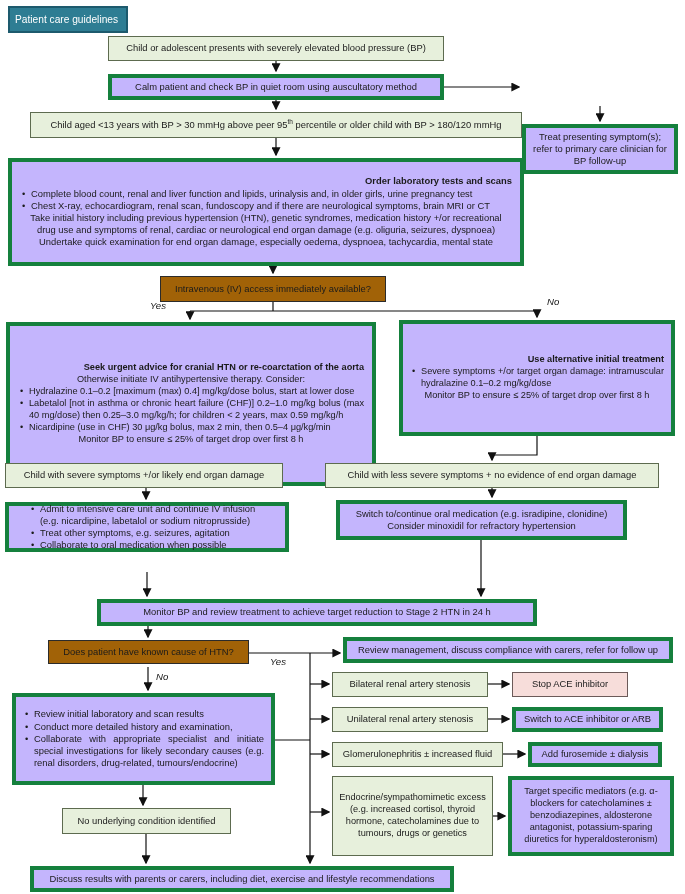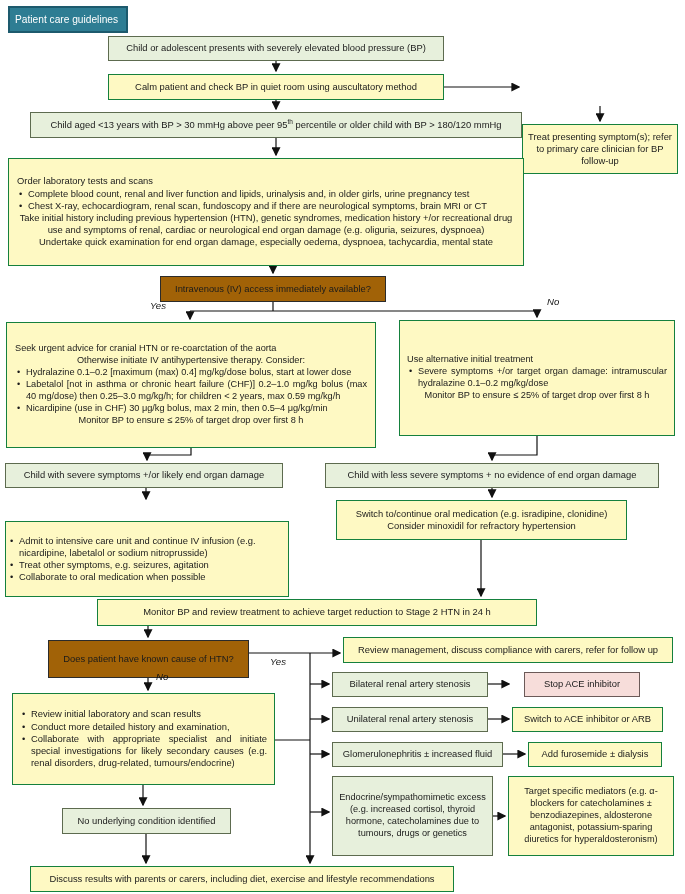--- a/index.html
+++ b/index.html
@@ -7,27 +7,27 @@
     position:relative; width:685px; height:894px; background:#ffffff;
     font-family:"Liberation Sans", sans-serif; font-size:9.4px; color:#1b1b1b;
     overflow:hidden;
   }
   .node {
     position:absolute; box-sizing:border-box; line-height:1.3;
     display:flex; flex-direction:column; justify-content:center;
     text-align:center; padding:2px 5px;
   }
   .green { background:#e7f0dc; border:1px solid #5d6b4f; }
-  .blue  { background:#fef9c3; border:1px solid #15803d; }
-  .pink  { background:#f7ddda; border:1px solid #6b5a58;margin-left:12px; }
+  .blue  { background:#c4b5fd; border:4px solid #15803d; }
+  .pink  { background:#f7ddda; border:1px solid #6b5a58; }
   .white { background:#a16207; border:1px solid #2b2b2b; }
   .teal  { background:#2e7d93; border:2px solid #1d5a6d; color:#ffffff;
            font-size:10.2px; text-align:left; justify-content:center; }
   .left  { text-align:left; }
-  .box-title { font-weight:normal; text-align:left; }
+  .box-title { font-weight:bold; text-align:right; }
   .bullet { position:relative; padding-left:11px; text-align:left; }
   .bullet::before { content:"\2022"; position:absolute; left:2px; top:0; }
   .just { text-align:justify; }
   .note-center { text-align:center; }
   .flow-label { position:absolute; font-style:italic; font-size:9.6px; color:#111; }
   svg.wires { position:absolute; left:0; top:0; pointer-events:none; }
   sup { font-size:6.5px; line-height:0; }
 </style>
 </head>
 <body>
@@ -95,52 +95,52 @@
     <div class="bullet">Complete blood count, renal and liver function and lipids, urinalysis and, in older girls, urine pregnancy test</div>
     <div class="bullet">Chest X-ray, echocardiogram, renal scan, fundoscopy and if there are neurological symptoms, brain MRI or CT</div>
     <div class="note-center">Take initial history including previous hypertension (HTN), genetic syndromes, medication history +/or recreational drug use and symptoms of renal, cardiac or neurological end organ damage (e.g. oliguria, seizures, dyspnoea)</div>
     <div class="note-center">Undertake quick examination for end organ damage, especially oedema, dyspnoea, tachycardia, mental state</div>
   </div>
 
   <div class="node white" style="left:160px;top:276px;width:226px;height:26px;">Intravenous (IV) access immediately available?</div>
   <div class="flow-label" style="left:150px;top:300px;">Yes</div>
   <div class="flow-label" style="left:547px;top:296px;">No</div>
 
-  <div class="node blue left" style="left:6px;top:322px;width:370px;height:126px;padding:3px 8px;font-size:9.2px;">
+  <div class="node blue left" style="left:6px;top:322px;width:370px;height:164px;padding:3px 8px;font-size:9.2px;">
     <div class="box-title">Seek urgent advice for cranial HTN or re-coarctation of the aorta</div>
     <div class="note-center">Otherwise initiate IV antihypertensive therapy. Consider:</div>
     <div class="bullet">Hydralazine 0.1–0.2 [maximum (max) 0.4] mg/kg/dose bolus, start at lower dose</div>
     <div class="bullet just">Labetalol [not in asthma or chronic heart failure (CHF)] 0.2–1.0 mg/kg bolus (max 40 mg/dose) then 0.25–3.0 mg/kg/h; for children &lt; 2 years, max 0.59 mg/kg/h</div>
     <div class="bullet">Nicardipine (use in CHF) 30 μg/kg bolus, max 2 min, then 0.5–4 μg/kg/min</div>
     <div class="note-center">Monitor BP to ensure ≤ 25% of target drop over first 8 h</div>
   </div>
 
   <div class="node blue left" style="left:399px;top:320px;width:276px;height:116px;padding:3px 7px;font-size:9.2px;">
     <div class="box-title">Use alternative initial treatment</div>
     <div class="bullet just">Severe symptoms +/or target organ damage: intramuscular hydralazine 0.1–0.2 mg/kg/dose</div>
     <div class="note-center">Monitor BP to ensure ≤ 25% of target drop over first 8 h</div>
   </div>
 
   <div class="node green" style="left:5px;top:463px;width:278px;height:25px;">Child with severe symptoms +/or likely end organ damage</div>
   <div class="node green" style="left:325px;top:463px;width:334px;height:25px;">Child with less severe symptoms + no evidence of end organ damage</div>
 
-  <div class="node blue left" style="left:5px;top:502px;width:284px;height:76px;padding:3px 2px;margin-top:19px;">
+  <div class="node blue left" style="left:5px;top:502px;width:284px;height:50px;padding:3px 20px;">
     <div class="bullet">Admit to intensive care unit and continue IV infusion (e.g. nicardipine, labetalol or sodium nitroprusside)</div>
     <div class="bullet">Treat other symptoms, e.g. seizures, agitation</div>
     <div class="bullet">Collaborate to oral medication when possible</div>
   </div>
 
   <div class="node blue" style="left:336px;top:500px;width:291px;height:40px;">
     <div>Switch to/continue oral medication (e.g. isradipine, clonidine)</div>
     <div>Consider minoxidil for refractory hypertension</div>
   </div>
 
   <div class="node blue" style="left:97px;top:599px;width:440px;height:27px;">Monitor BP and review treatment to achieve target reduction to Stage 2 HTN in 24 h</div>
 
-  <div class="node white" style="left:48px;top:640px;width:201px;height:38px;">Does patient have known cause of HTN?</div>
+  <div class="node white" style="left:48px;top:640px;width:201px;height:24px;">Does patient have known cause of HTN?</div>
   <div class="flow-label" style="left:270px;top:656px;">Yes</div>
   <div class="flow-label" style="left:156px;top:671px;">No</div>
 
   <div class="node blue" style="left:343px;top:637px;width:330px;height:26px;">Review management, discuss compliance with carers, refer for follow up</div>
 
   <div class="node green" style="left:332px;top:672px;width:156px;height:25px;">Bilateral renal artery stenosis</div>
   <div class="node pink" style="left:512px;top:672px;width:116px;height:25px;">Stop ACE inhibitor</div>
 
   <div class="node green" style="left:332px;top:707px;width:156px;height:25px;">Unilateral renal artery stenosis</div>
   <div class="node blue" style="left:512px;top:707px;width:151px;height:25px;">Switch to ACE inhibitor or ARB</div>

